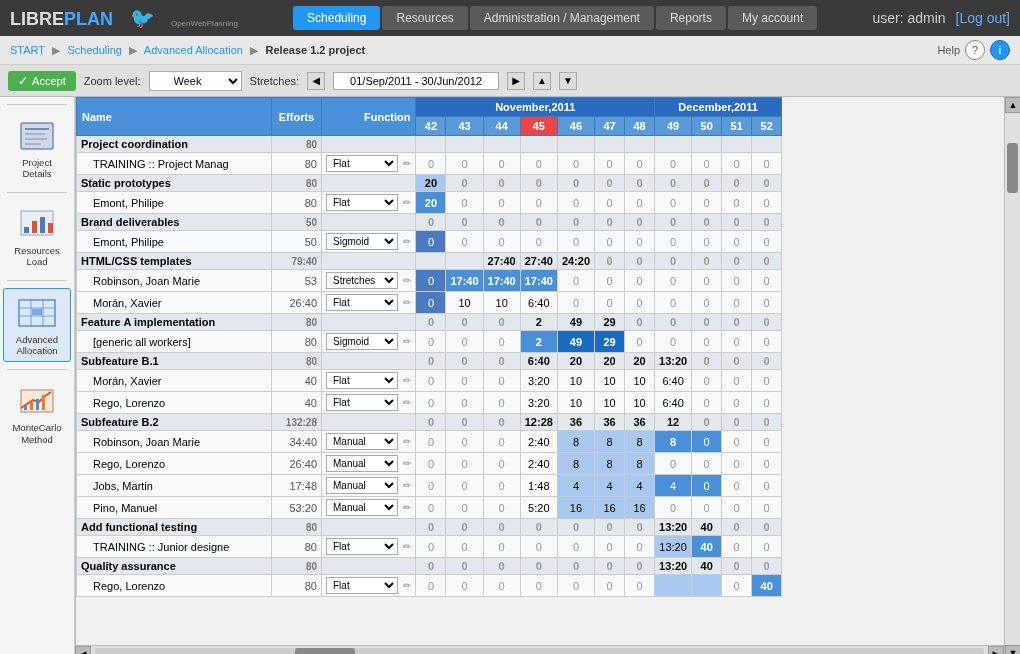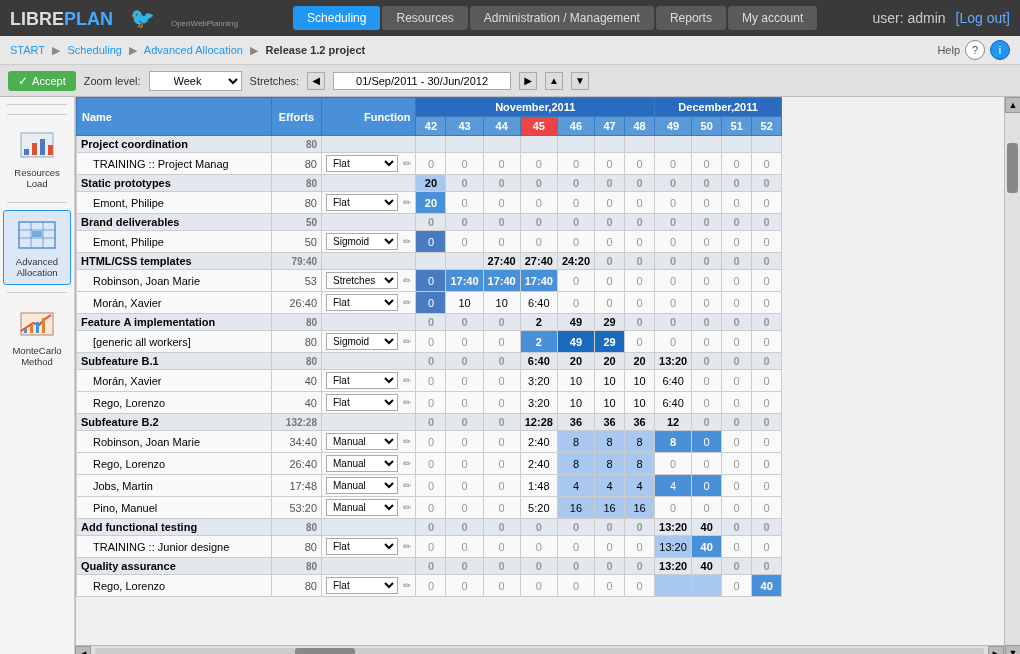--- a/index.html
+++ b/index.html
@@ -21,21 +21,21 @@
     .breadcrumb-current { font-weight: bold; color: #333; }
     #help-area { display: flex; align-items: center; gap: 5px; color: #555; }
     .help-btn { width: 20px; height: 20px; border-radius: 50%; border: 1px solid #888; display: flex; align-items: center; justify-content: center; cursor: pointer; font-size: 11px; background: #fff; }
 
     
     #toolbar { background: #e0e0e0; padding: 4px 8px; display: flex; align-items: center; gap: 8px; border-bottom: 1px solid #bbb; height: 32px; }
     .accept-btn { background: #4CAF50; color: white; border: none; padding: 3px 10px; border-radius: 3px; cursor: pointer; display: flex; align-items: center; gap: 4px; font-size: 11px; }
     .toolbar-label { font-size: 11px; color: #333; }
     .toolbar-select { font-size: 11px; padding: 2px 20px; border: 1px solid #aaa; background: white; }
     .nav-arrow { background: #ddd; border: 1px solid #aaa; width: 18px; height: 18px; display: flex; align-items: center; justify-content: center; cursor: pointer; font-size: 10px; }
-    .date-range { background: white; border: 1px solid #aaa; padding: 2px 22px; font-size: 11px; }
+    .date-range { background: white; border: 1px solid #aaa; padding: 2px 16px; font-size: 11px; }
     .project-select { background: white; border: 1px solid #aaa; padding: 2px 6px; font-size: 11px; min-width: 200px; }
 
     
     #main { display: flex; height: calc(654px - 36px - 22px - 32px); }
 
     
     #sidebar { width: 75px; background: #f5f5f5; border-right: 1px solid #ccc; display: flex; flex-direction: column; align-items: center; padding: 5px 0; gap: 5px; overflow-y: auto; flex-shrink: 0; }
     .sidebar-item { display: flex; flex-direction: column; align-items: center; cursor: pointer; padding: 5px; border-radius: 3px; width: 68px; }
     .sidebar-item.active { background: #dce8f5; border: 1px solid #2196F3; }
     .sidebar-icon { width: 48px; height: 38px; display: flex; align-items: center; justify-content: center; }
@@ -136,20 +136,32 @@
   <div class="date-range">01/Sep/2011 - 30/Jun/2012</div>
   <div class="nav-arrow">▶</div>
   <div class="nav-arrow">▲</div>
   <div class="nav-arrow">▼</div>
 </div>
 
 <div id="main">
 
   <div id="sidebar">
     <div class="sidebar-divider"></div>
+    <div class="sidebar-item">
+      <div class="sidebar-icon">
+        <svg width="40" height="30" viewBox="0 0 40 30">
+          <rect x="4" y="2" width="32" height="26" rx="2" fill="#d0d8e8" stroke="#7090b0" stroke-width="1.5"></rect>
+          <line x1="8" y1="8" x2="32" y2="8" stroke="#5070a0" stroke-width="1.5"></line>
+          <line x1="8" y1="13" x2="28" y2="13" stroke="#8090a8" stroke-width="1"></line>
+          <line x1="8" y1="18" x2="30" y2="18" stroke="#8090a8" stroke-width="1"></line>
+          <line x1="8" y1="23" x2="24" y2="23" stroke="#8090a8" stroke-width="1"></line>
+        </svg>
+      </div>
+      <span class="sidebar-label">Project Details</span>
+    </div>
     <div class="sidebar-divider"></div>
     <div class="sidebar-item">
       <div class="sidebar-icon">
         <svg width="40" height="30" viewBox="0 0 40 30">
           <rect x="4" y="2" width="32" height="24" fill="#e8eef4" stroke="#90a8c0" stroke-width="1"></rect>
           <rect x="7" y="18" width="5" height="6" fill="#4a7abf"></rect>
           <rect x="15" y="12" width="5" height="12" fill="#e05030"></rect>
           <rect x="23" y="8" width="5" height="16" fill="#4a7abf"></rect>
           <rect x="31" y="14" width="5" height="10" fill="#e05030"></rect>
         </svg>

